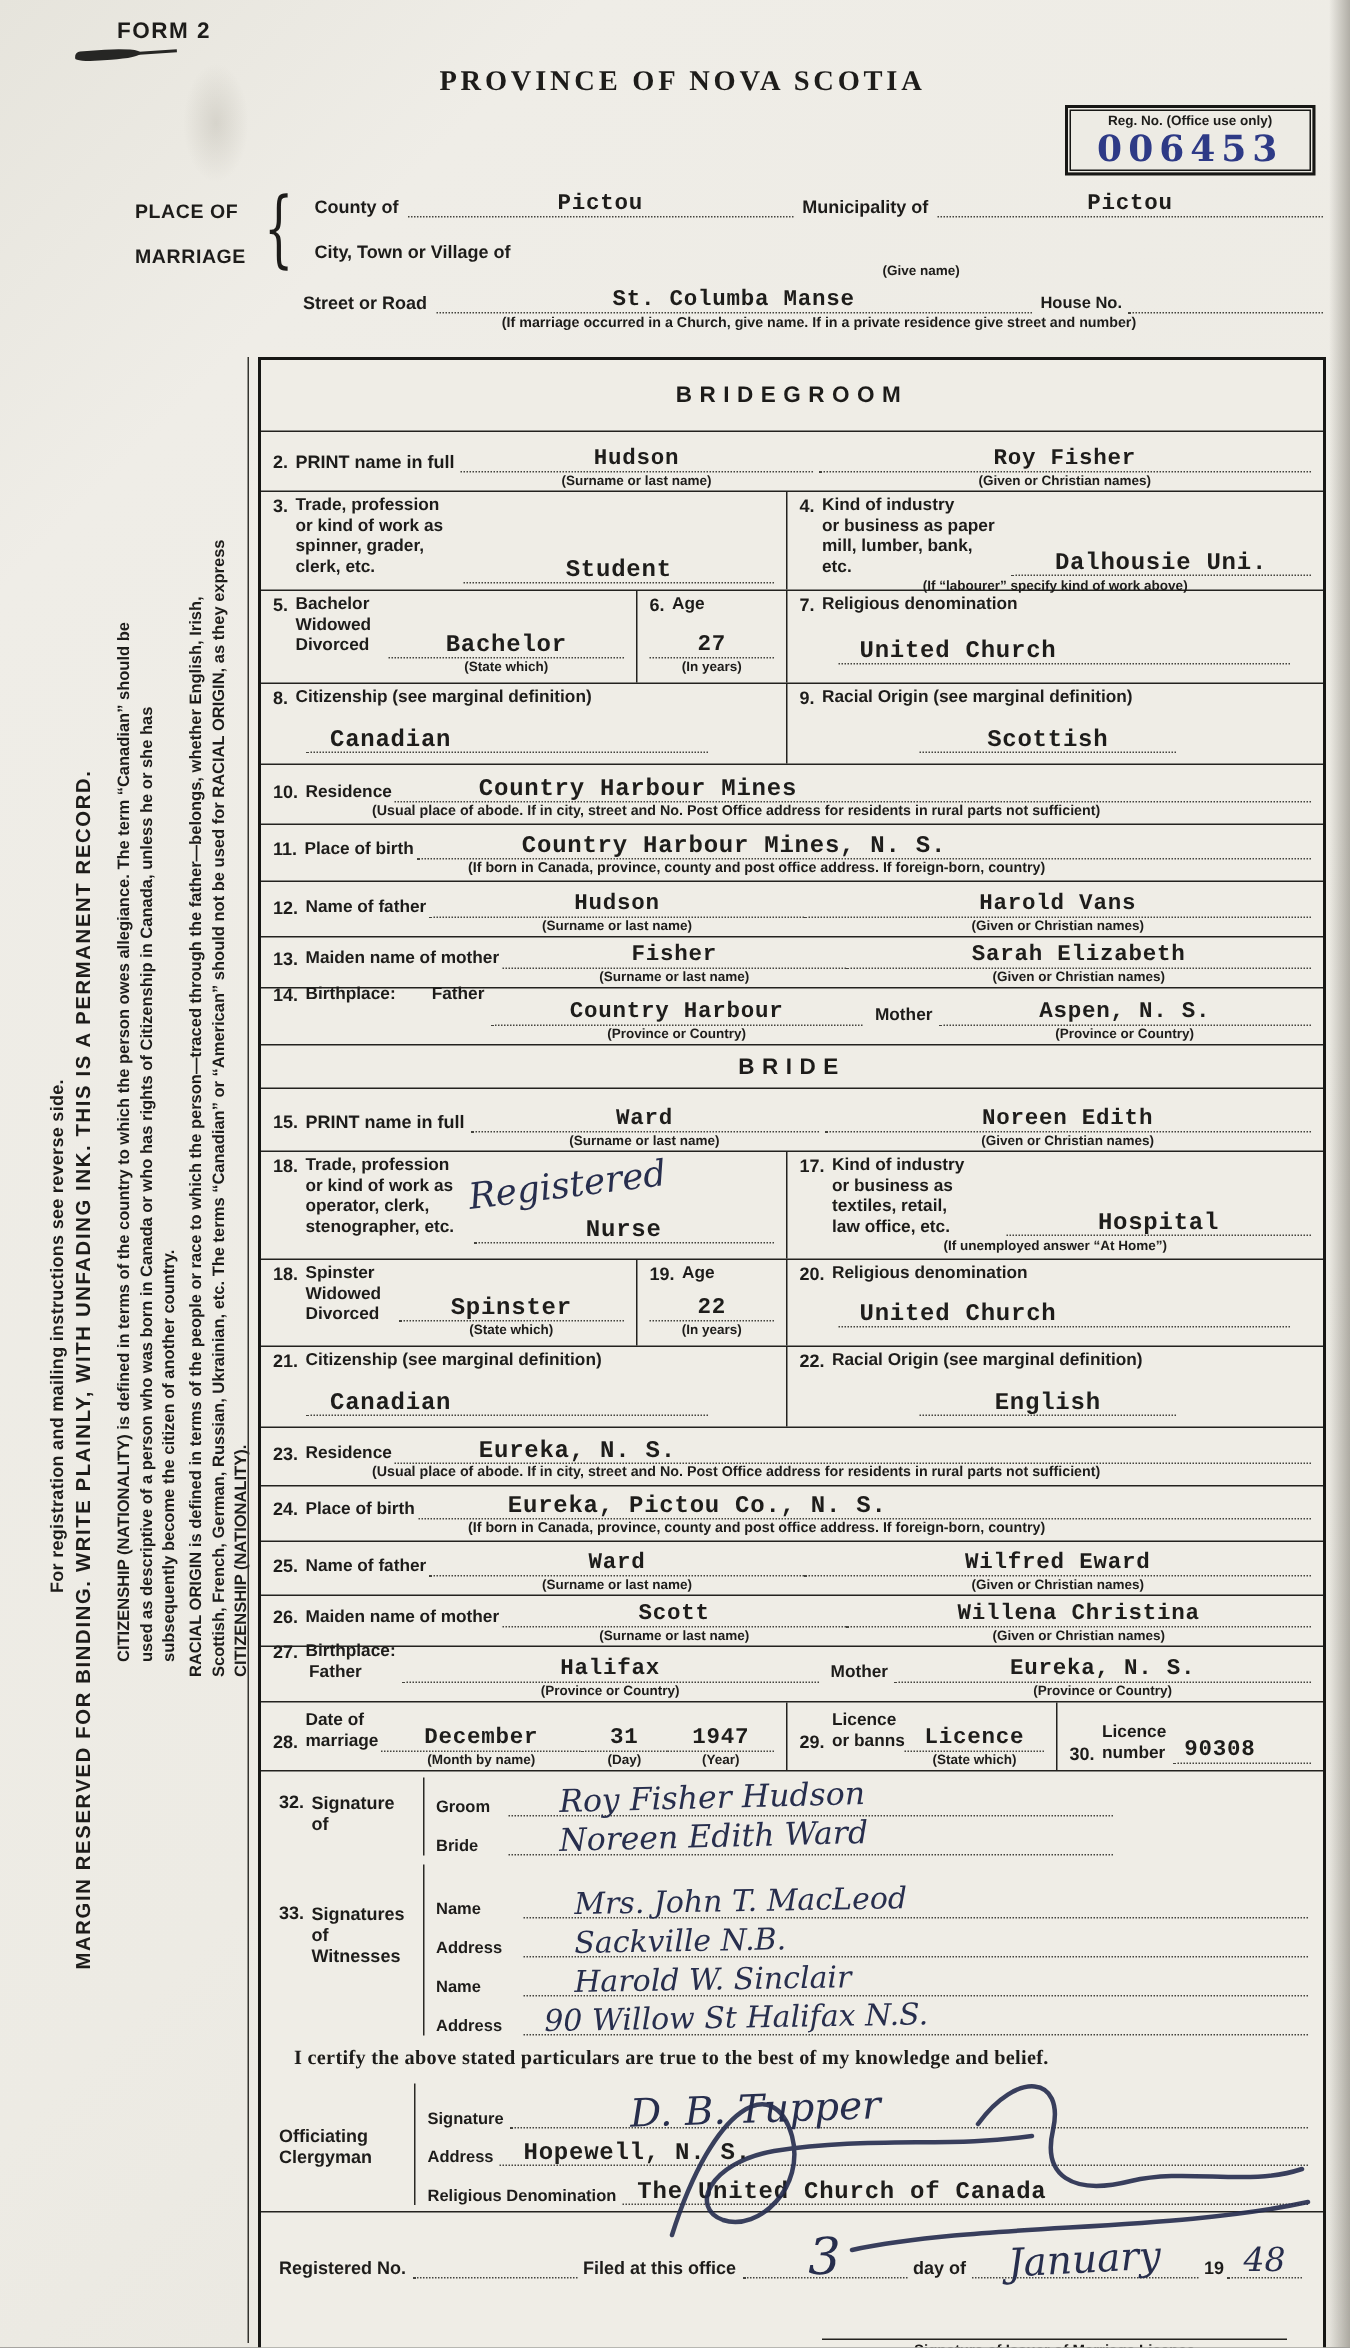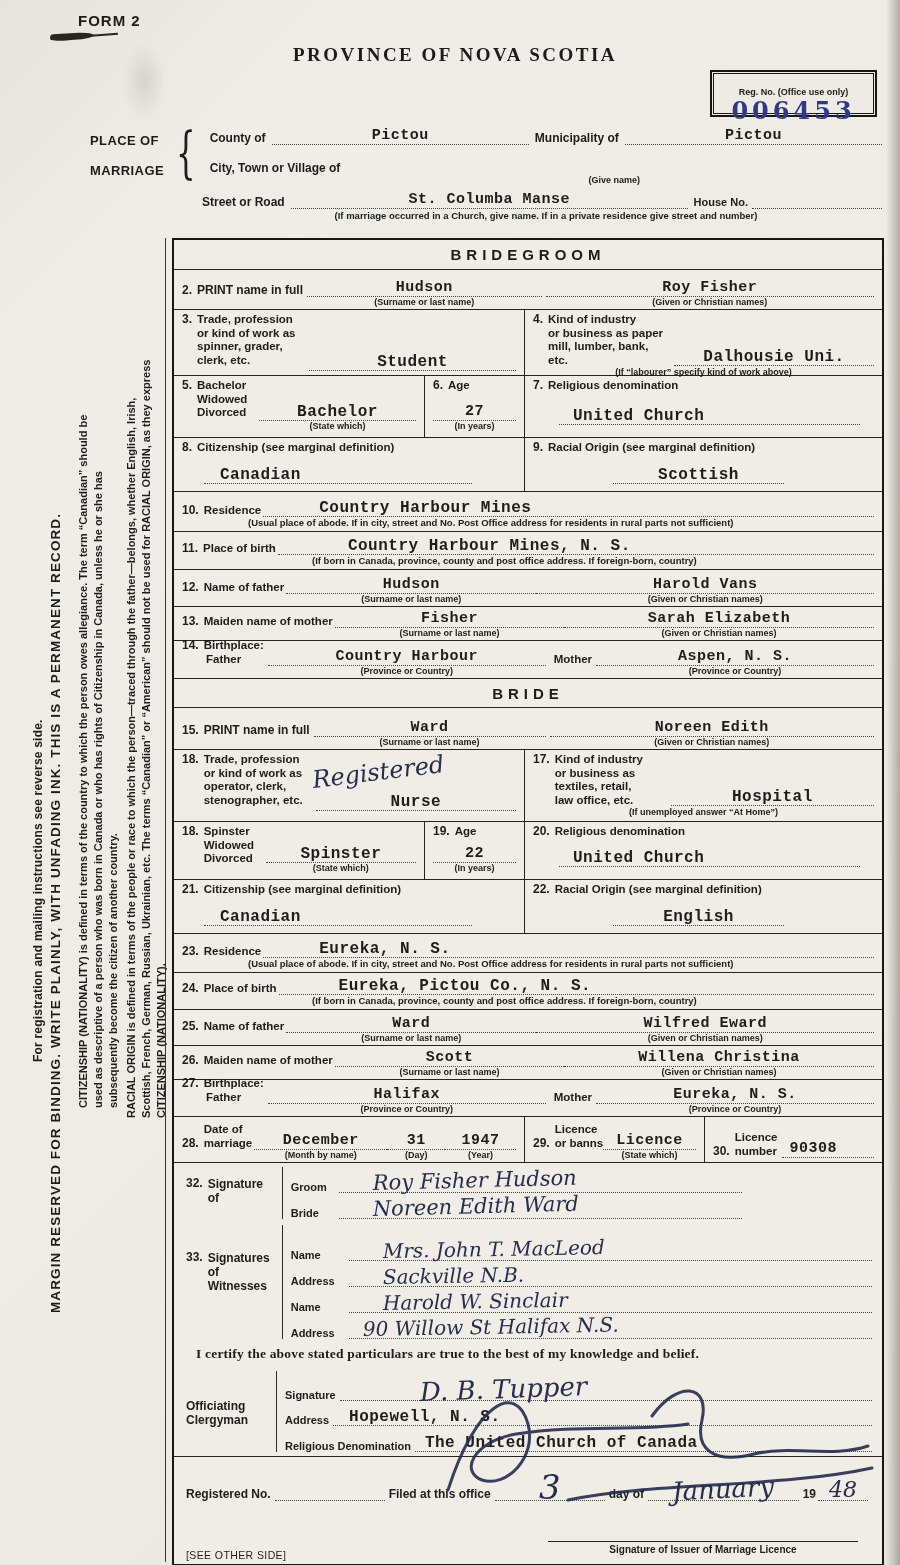--- a/index.html
+++ b/index.html
@@ -13,21 +13,21 @@
         background:radial-gradient(ellipse at center,rgba(120,115,100,.18),rgba(120,115,100,0) 70%);}
   
   .hdr-form{position:absolute;left:78px;top:12px;font-size:15px;font-weight:800;letter-spacing:1px;}
   .ink{position:absolute;left:50px;top:33px;width:44px;height:7px;background:#262624;border-radius:4px 60% 50% 40%;transform:rotate(-4deg);}
   .ink::after{content:"";position:absolute;left:38px;top:3px;width:30px;height:2px;background:#262624;}
   .hdr-prov{position:absolute;left:110px;top:44px;width:690px;text-align:center;
         font-family:"Liberation Serif",serif;font-size:19px;font-weight:600;letter-spacing:2.5px;}
   .hdr-title{position:absolute;left:110px;top:66px;width:690px;text-align:center;
         font-family:"DejaVu Serif",serif;font-size:35px;font-weight:700;letter-spacing:3px;}
   .regbox{position:absolute;left:710px;top:70px;width:167px;height:47px;border:2px solid #171715;box-shadow:0 0 0 1px #edebe4 inset,0 0 0 2px #171715 inset;background:#edebe4;}
-  .reg-label{font-size:9px;font-weight:700;text-align:center;padding-top:3px;margin-top:12px;}
+  .reg-label{font-size:9px;font-weight:700;text-align:center;padding-top:3px;}
   .reg-num{text-align:center;font-family:"DejaVu Serif",serif;font-size:24px;font-weight:700;letter-spacing:4px;color:#2e3a86;line-height:27px;}
   
   .vtext{position:absolute;transform:rotate(-90deg);transform-origin:0 0;}
   .mbind{left:48px;top:1313px;font-weight:800;font-size:13.5px;letter-spacing:1.1px;white-space:nowrap;}
   .mreg{left:31px;top:1062px;font-weight:800;font-size:12px;letter-spacing:.2px;white-space:nowrap;}
   .mcit{left:76px;top:1108px;width:700px;font-weight:700;font-size:11px;line-height:15px;}
   .mrac{left:124px;top:1118px;width:760px;font-weight:700;font-size:11px;line-height:15px;}
   
   .place{position:absolute;left:90px;top:126px;width:792px;}
   .place-top{display:flex;}
@@ -126,21 +126,21 @@
       <span class="lbl" style="font-size:11px">House No.</span>
       <div class="fill" style="flex:0 0 130px;margin-left:4px"></div>
     </div>
     <div class="street-note">(If marriage occurred in a Church, give name.   If in a private residence give street and number)</div>
   </div>
 
   <div class="vrule"></div>
 
   <div class="table">
 
-    <div class="row sec" style="height:30px">
+    <div class="row sec" style="height:48px">
       <span>BRIDEGROOM</span>
     </div>
 
     <div class="row be" style="height:40px;padding-bottom:1px">
       <span class="num mb">2.</span>
       <span class="lbl mb" style="font-size:12px;white-space:nowrap"><b>PRINT</b><span> name in full</span></span>
       <div class="fg" style="flex:1;margin-left:4px">
         <div class="fill">
             <span class="typed">Hudson</span>
           </div>
@@ -291,21 +291,21 @@
       </div>
       <div class="fg" style="flex:1.35">
         <div class="fill">
             <span class="typed">Sarah Elizabeth</span>
           </div>
         <div class="cap">(Given or Christian names)</div>
       </div>
     </div>
 
     <div class="row be" style="height:38px;padding-bottom:1px">
-      <div style="display:flex;flex-direction:column;margin-bottom:11px">
+      <div style="display:flex;flex-direction:row;margin-bottom:25px">
         <div style="display:flex">
             <span class="num">14.</span>
             <span class="lbl">Birthplace:</span>
           </div>
         <div class="lbl" style="padding-left:24px">Father</div>
       </div>
       <div class="fg" style="flex:1;margin-left:4px">
         <div class="fill">
             <span class="typed">Country Harbour</span>
           </div>

